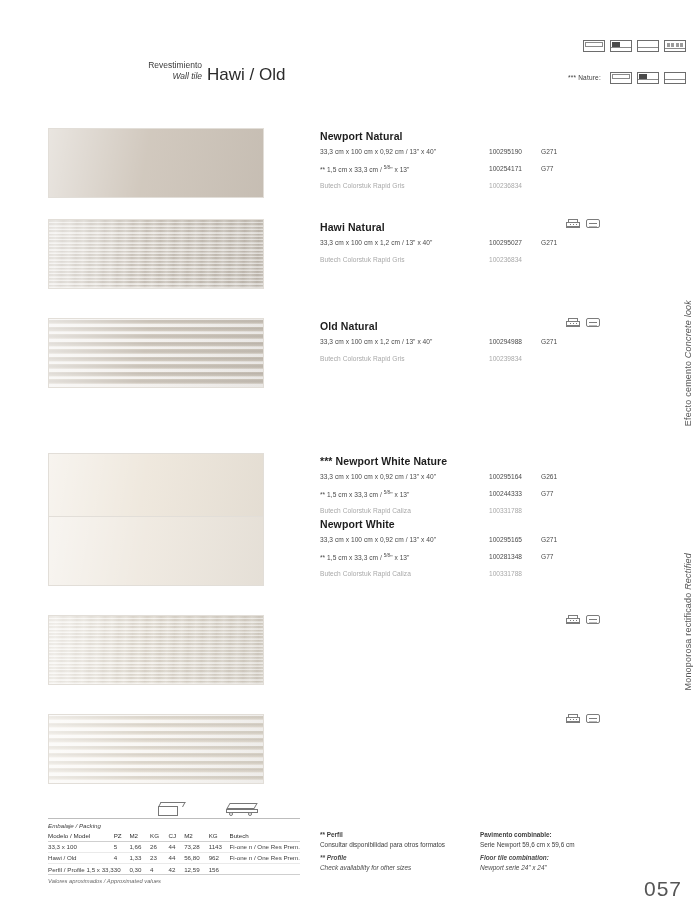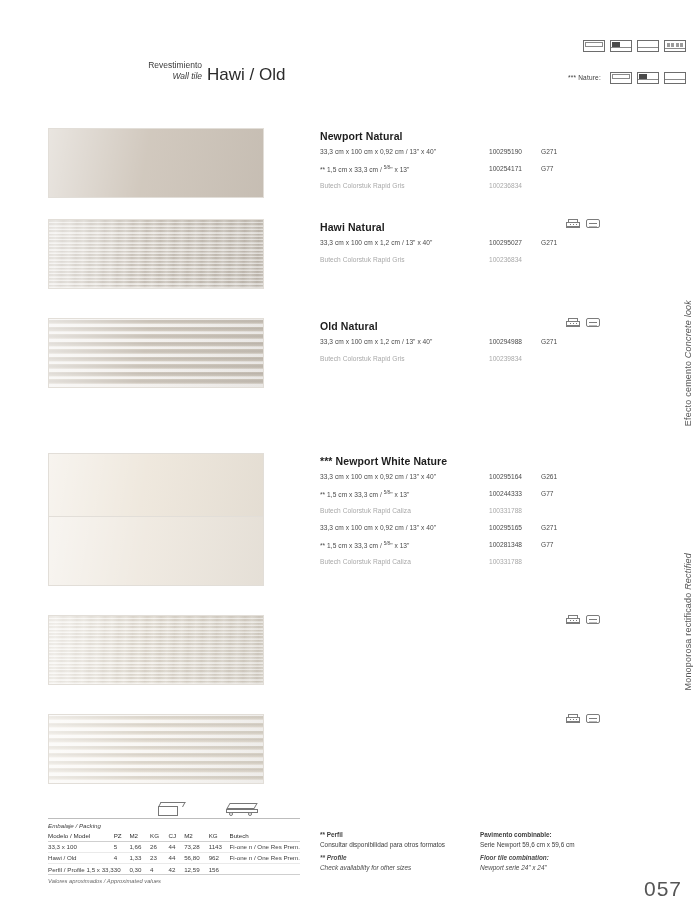--- a/index.html
+++ b/index.html
@@ -286,20 +286,21 @@
           <span class="dim">Butech Colorstuk Rapid Caliza</span>
           <span class="code">100331788</span>
         </div>
       </div>
     </div>
     <div class="prow" style="top: 516px;">
       <div class="tile" style="background: rgb(239, 233, 224);">
         <div class="glow"></div>
       </div>
       <div class="info">
+        <div class="pname">Newport White</div>
         <div class="pline">
           <span class="dim">33,3 cm x 100 cm x 0,92 cm / 13" x 40"</span>
           <span class="code">100295165</span>
           <span class="cal">G271</span>
         </div>
         <div class="pline">
           <span class="dim">** 1,5 cm x 33,3 cm / <span class="sup">5/8</span>" x 13"</span>
           <span class="code">100281348</span>
           <span class="cal">G77</span>
         </div>

